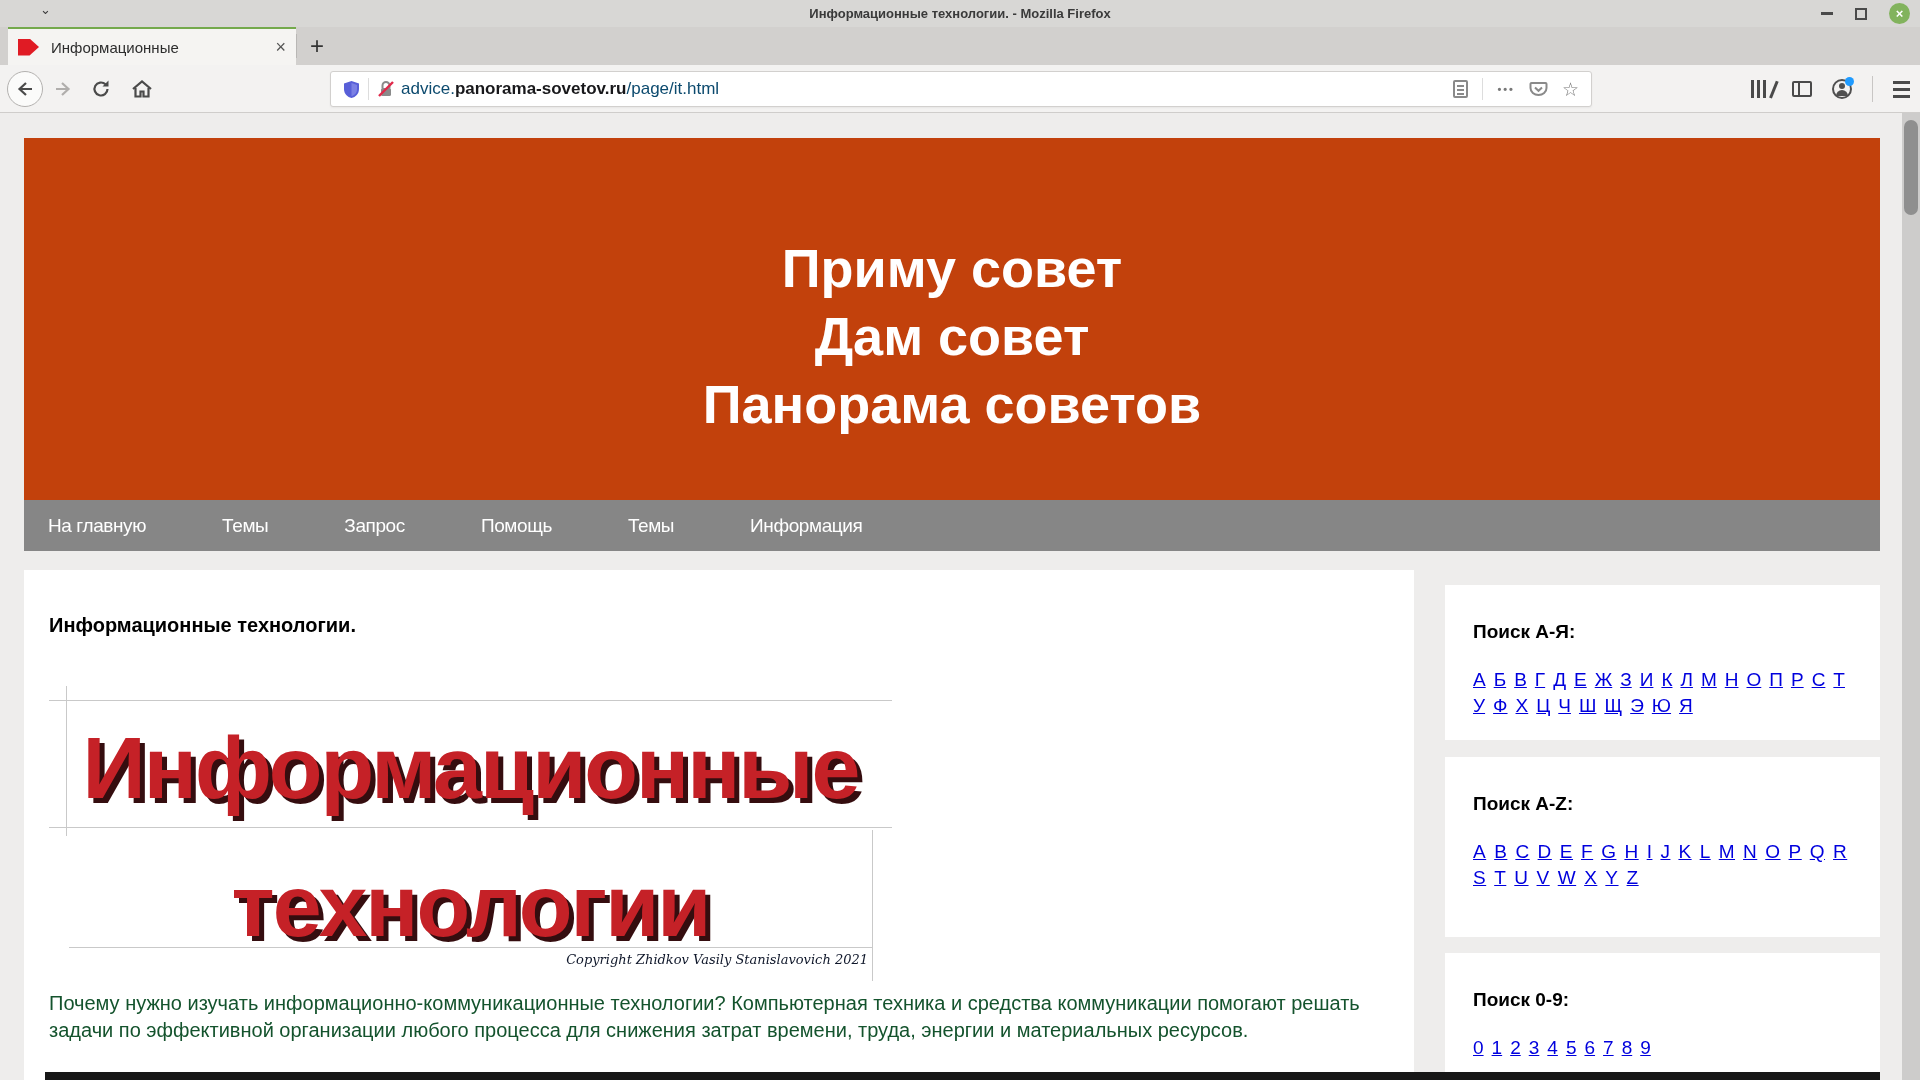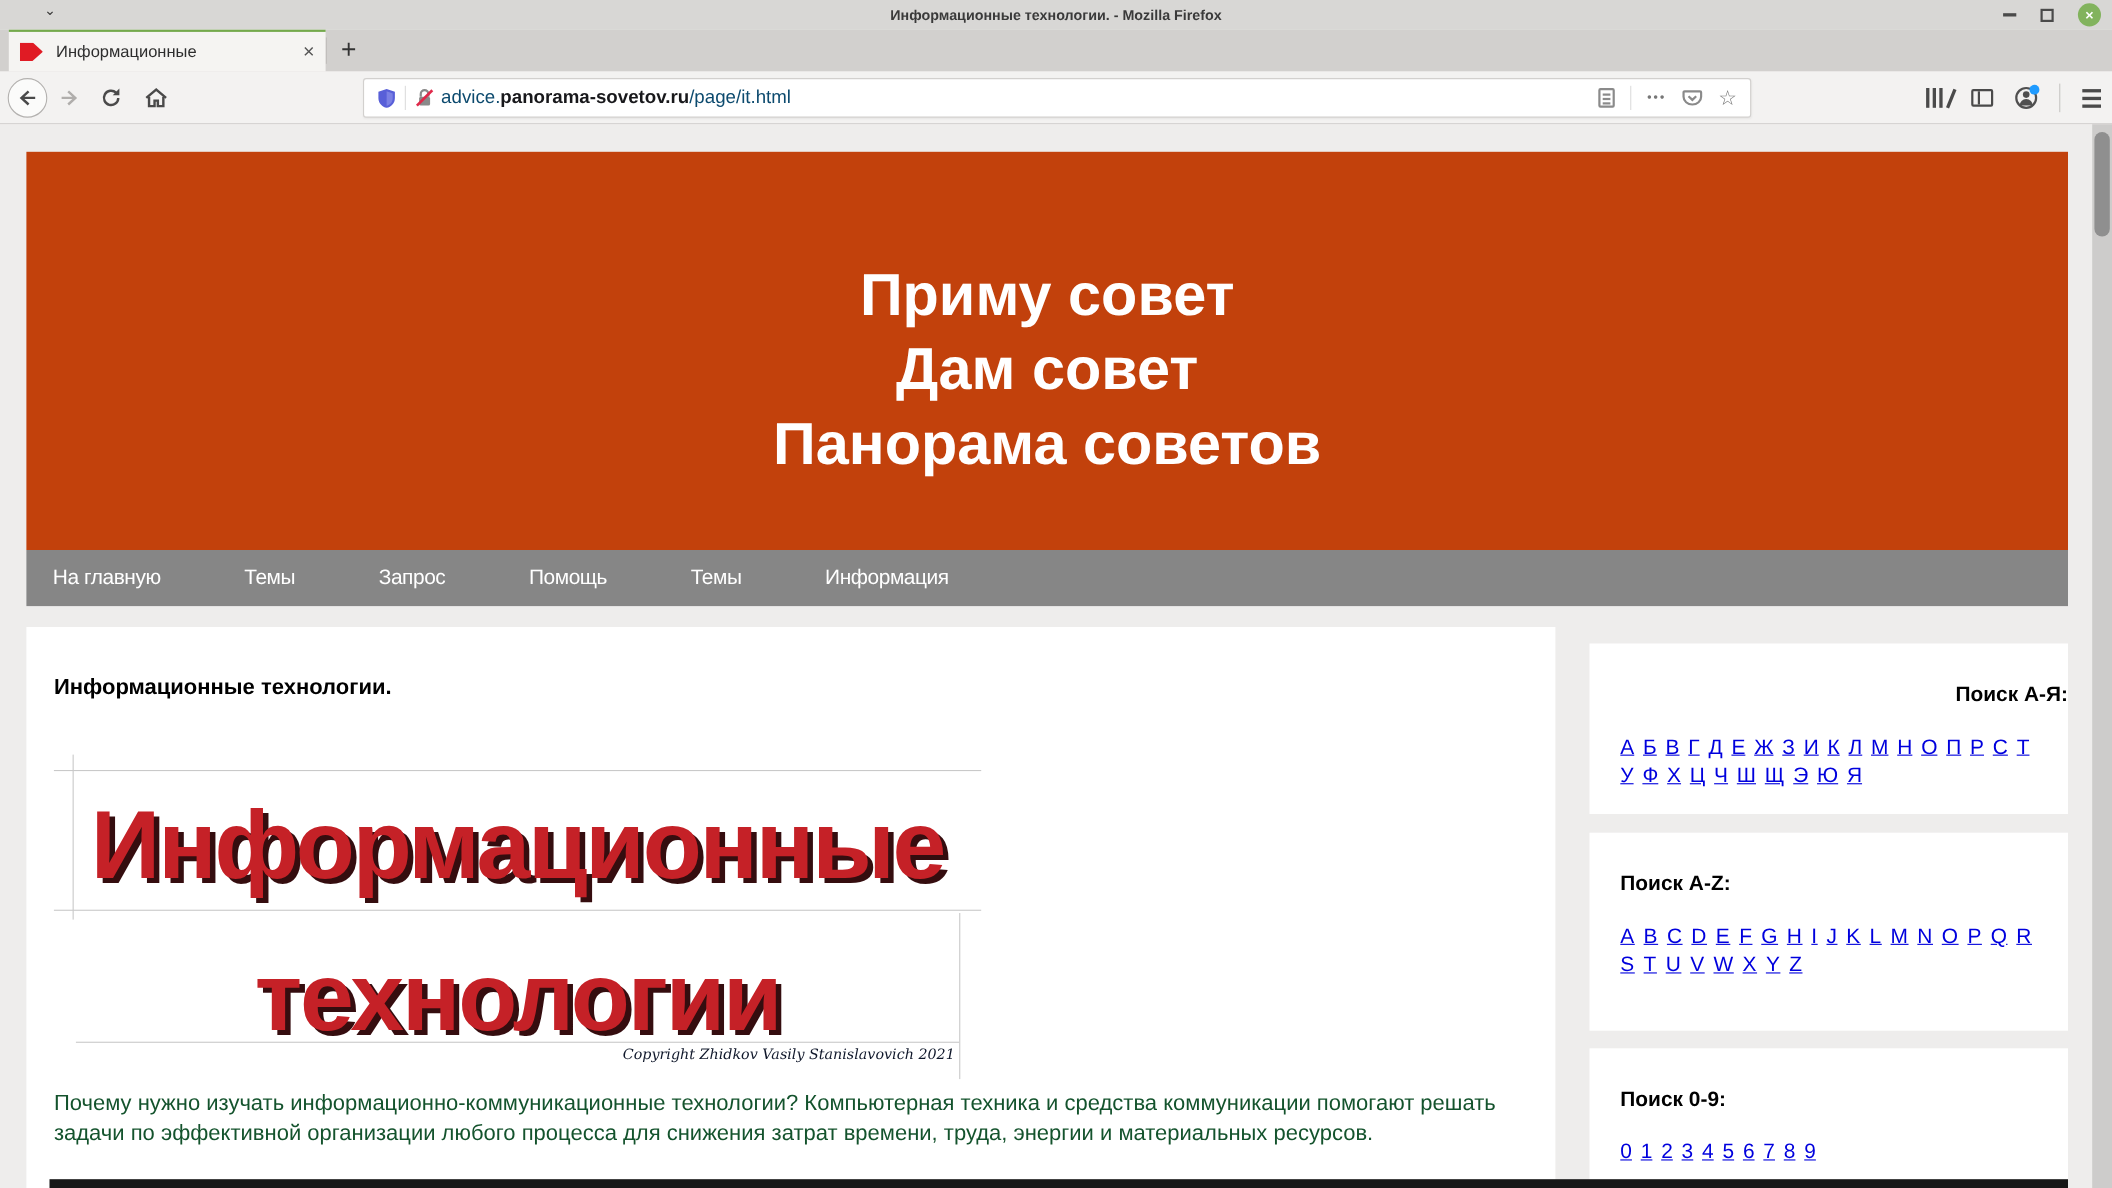--- a/index.html
+++ b/index.html
@@ -91,21 +91,21 @@
     text-shadow:5px 5px 0 #350d0f; font-size:88px; line-height:1; }
   .it-word1 { margin-top:38px; }
   .it-word2 { margin-top:50px; }
   .it-copyright { position:absolute; right:24px; top:266px; font-family:"DejaVu Serif", serif; font-style:italic;
     font-size:13px; color:#0f172a; }
 
   .body-paragraph { position:absolute; left:25px; top:420px; width:1344px; font-size:20px; line-height:27px; color:#14532d; }
 
   
   .side-card { position:absolute; left:1445px; width:435px; background:#fff; padding:36px 0 0 28px; }
-  .card-a { top:472px; height:155px;text-align:right; }
+  .card-a { top:472px; height:155px; }
   .card-b { top:644px; height:180px; }
   .card-c { top:840px; height:240px; }
   .side-title { font-size:19px; font-weight:bold; color:#000; }
   .letter-links { margin-top:26px; display:flex; flex-wrap:wrap; column-gap:8px; row-gap:4px; width:385px; }
   .letter-links a { color:#0000dd; font-size:19px; text-decoration:underline; }
   .card-b .letter-links { letter-spacing:.5px; }
 
   .footer-strip { position:absolute; left:45px; top:959px; width:1835px; height:9px; background:#171717; }
 
   

